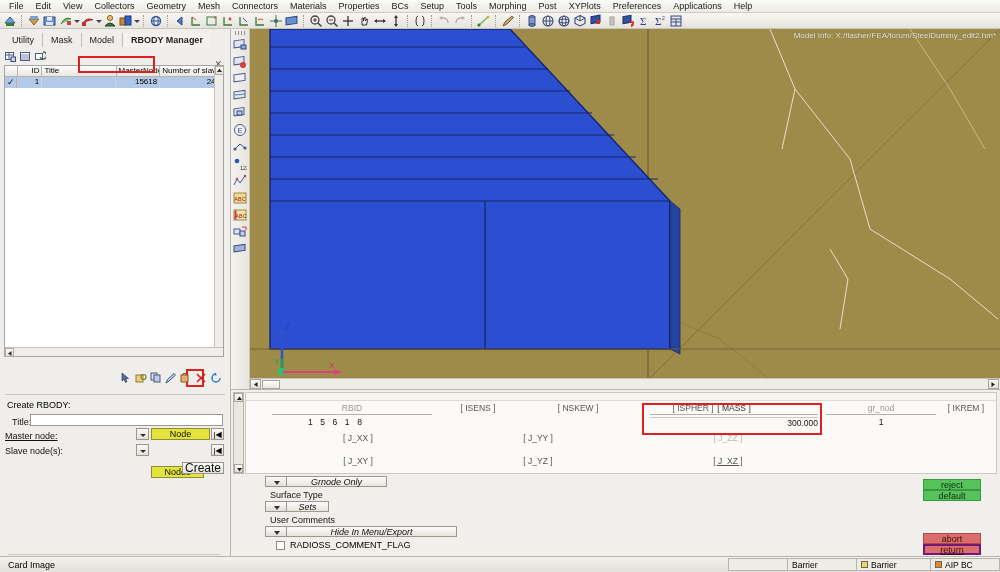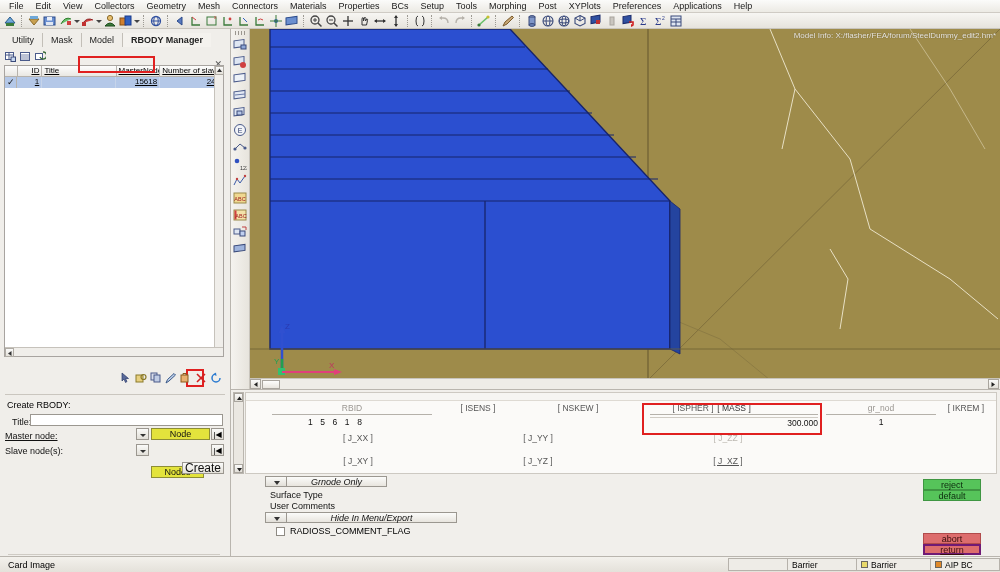--- a/index.html
+++ b/index.html
@@ -64,21 +64,21 @@
   .close-x {
     position: absolute; right: 8px; top: 30px; font-size: 9px; color: #555;
   }
 
   .mini-icons { position:absolute; top: 22px; left: 5px; display:flex; gap:4px;}
   .mini-ico { width: 11px; height: 11px; position: relative;}
 
   
   .tblwrap {
     position: absolute; top: 36px; left: 4px; width: 220px; height: 292px;
-    background: #fff; border: 1px solid #a8a4a0; text-decoration: underline;
+    background: #fff; border: 1px solid #a8a4a0;
   }
   .tblhdr { display: flex; height: 11px; background: linear-gradient(#fdfdfd,#e9e7e2); border-bottom:1px solid #b6b2ac;}
   .th { font-size: 8px; border-right: 1px solid #b6b2ac; padding: 0 2px; line-height: 10px; overflow:hidden; white-space:nowrap;}
   .th.num { text-align: right; }
   .trow { display:flex; height: 11px; background: #b4c8e8; }
   .td { font-size: 8px; border-right: 1px solid #c6d4ea; padding: 0 2px; line-height:10px; overflow:hidden; white-space:nowrap;}
   .td.num { text-align: right; }
   .chk-cell { width: 13px; border-right:1px solid #b6b2ac; position:relative;}
   .chk-mark { position:absolute; left:2px; top:0px; font-size:9px; line-height:10px; color:#111;}
   .tbl-vscroll { position:absolute; right:0; top:0; width:9px; height:100%; background:#f0eeea; border-left:1px solid #c6c2bb;}
@@ -665,20 +665,24 @@
       <div class="mass-highlight"></div>
     </div>
 
     <div class="opts">
       <div class="opt-row">
         <div class="opt-dd"></div>
         <div class="opt-btn" style="width:100px;">Grnode Only</div>
       </div>
 
       <div class="opt-lbl">Surface Type</div>
+      <div class="opt-row">
+        <div class="opt-dd"></div>
+        <div class="opt-btn" style="width:42px;">Sets</div>
+      </div>
 
       <div class="opt-lbl">User Comments</div>
       <div class="opt-row">
         <div class="opt-dd"></div>
         <div class="opt-btn" style="width:170px;">Hide In Menu/Export</div>
       </div>
 
       <div class="cb-row">
         <span class="cb"></span>
         <span class="cb-lbl">RADIOSS_COMMENT_FLAG</span>

